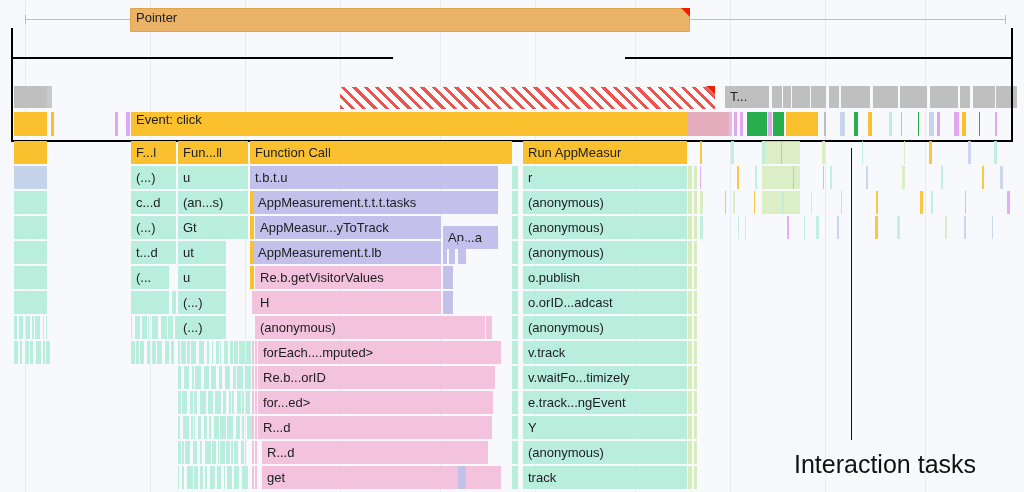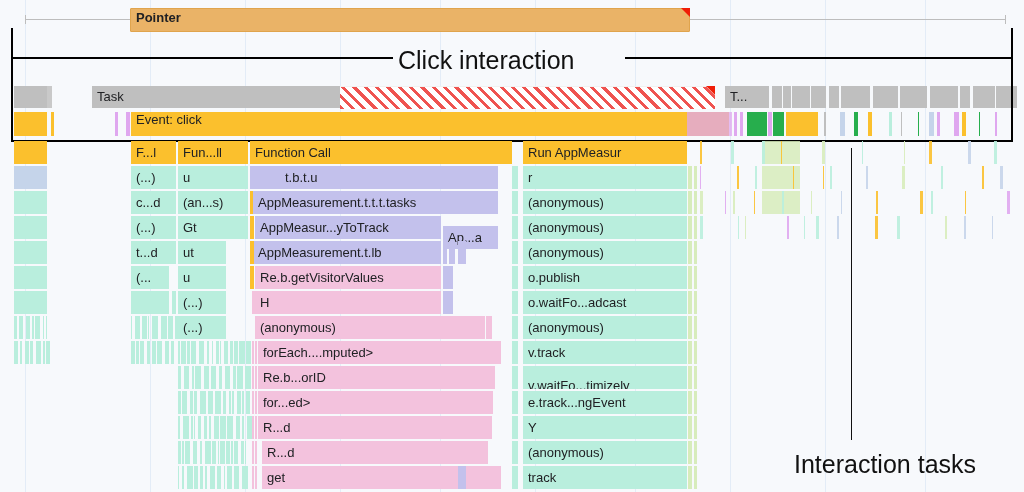--- a/index.html
+++ b/index.html
@@ -20,21 +20,21 @@
   .blk .lbl{
     display:block;font-size:13px;line-height:1;color:#202124;
     padding-left:5px;padding-top:1px;
   }
 
   
   .pointer-rail{position:absolute;height:1px;background:#bdbdbd;}
   .pointer-tick{position:absolute;width:1px;background:#bdbdbd;}
   .pointer-bar{
     position:absolute;background:#eab367;border:1px solid #e0a44d;
-    box-sizing:border-box;border-radius:1px;font-weight:bold;
+    box-sizing:border-box;border-radius:1px;
   }
   .pointer-bar .lbl{font-size:13px;line-height:18px;padding-top:0;}
   .warn-tri{
     position:absolute;width:0;height:0;
     border-top:9px solid #f01d07;border-left:9px solid transparent;
   }
 
   
   .task-grey{position:absolute;background:#bfbfbf;}
   .task-grey.lite{background:#c9c9c9;}
@@ -85,30 +85,26 @@
   <div class="pointer-rail" style="left:690px;top:19px;width:316px;"></div>
   <div class="pointer-tick" style="left:1005px;top:15px;height:9px;"></div>
 
   <div class="pointer-bar blk" style="left:130px;top:8px;width:560px;height:24px;">
     <span class="lbl">Pointer</span>
   </div>
   <div class="warn-tri" style="left:681px;top:8px;"></div>
 
   <div class="rule-v" style="left:11px;top:28px;height:31px;"></div>
   <div class="rule-h" style="left:11px;top:57px;width:382px;"></div>
-  <div class="callout-text" style="left:398px;top:46px;">Click interaction</div>
   <div class="rule-h" style="left:625px;top:57px;width:388px;"></div>
   <div class="rule-v" style="left:1011px;top:28px;height:31px;"></div>
 
   <div class="task-grey blk" style="left:14px;top:86px;width:33px;height:22px;"></div>
   <div class="task-grey lite blk" style="left:47px;top:86px;width:5px;height:22px;"></div>
 
-  <div class="task-grey blk" style="left:92px;top:86px;width:248px;height:22px;">
-    <span class="lbl">Task</span>
-  </div>
   <div class="task-hatch" style="left:340px;top:86px;width:375px;height:22px;"></div>
   <div class="warn-tri" style="left:706px;top:86px;"></div>
 
   <div class="task-grey blk" style="left:725px;top:86px;width:44px;height:22px;">
     <span class="lbl">T...</span>
   </div>
 
   <div id="trailing-tasks">
       <div class="task-grey blk" style="left: 772px; top: 86px; width: 10px; height: 22px;"></div>
       <div class="task-grey blk" style="left: 783px; top: 86px; width: 8px; height: 22px;"></div>
@@ -172,21 +168,21 @@
       <div class="blk" style="left: 523px; top: 141px; width: 164px; height: 23px; background: rgb(251, 192, 45);">
         <span class="lbl" style="line-height: 23px; padding-top: 0px;">Run AppMeasur</span>
       </div>
       <div class="blk" style="left: 131px; top: 166px; width: 45px; height: 23px; background: rgb(185, 238, 221);">
         <span class="lbl" style="line-height: 23px; padding-top: 0px;">(...)</span>
       </div>
       <div class="blk" style="left: 178px; top: 166px; width: 70px; height: 23px; background: rgb(185, 238, 221);">
         <span class="lbl" style="line-height: 23px; padding-top: 0px;">u</span>
       </div>
       <div class="blk" style="left: 250px; top: 166px; width: 248px; height: 23px; background: rgb(195, 193, 236);">
-        <span class="lbl" style="line-height: 23px; padding-top: 0px; margin-left: 30px;">t.b.t.u</span>
+        <span class="lbl" style="line-height: 23px; padding-top: 0px;">t.b.t.u</span>
       </div>
       <div class="blk" style="left: 523px; top: 166px; width: 164px; height: 23px; background: rgb(185, 238, 221);">
         <span class="lbl" style="line-height: 23px; padding-top: 0px;">r</span>
       </div>
       <div class="blk" style="left: 131px; top: 191px; width: 45px; height: 23px; background: rgb(185, 238, 221);">
         <span class="lbl" style="line-height: 23px; padding-top: 0px;">c...d</span>
       </div>
       <div class="blk" style="left: 178px; top: 191px; width: 70px; height: 23px; background: rgb(185, 238, 221);">
         <span class="lbl" style="line-height: 23px; padding-top: 0px;">(an...s)</span>
       </div>
@@ -236,42 +232,42 @@
         <span class="lbl" style="line-height: 23px; padding-top: 0px;">o.publish</span>
       </div>
       <div class="blk" style="left: 131px; top: 291px; width: 38px; height: 23px; background: rgb(185, 238, 221);"></div>
       <div class="blk" style="left: 178px; top: 291px; width: 48px; height: 23px; background: rgb(185, 238, 221);">
         <span class="lbl" style="line-height: 23px; padding-top: 0px;">(...)</span>
       </div>
       <div class="blk" style="left: 255px; top: 291px; width: 186px; height: 23px; background: rgb(243, 194, 221);">
         <span class="lbl" style="line-height: 23px; padding-top: 0px;">H</span>
       </div>
       <div class="blk" style="left: 523px; top: 291px; width: 164px; height: 23px; background: rgb(185, 238, 221);">
-        <span class="lbl" style="line-height: 23px; padding-top: 0px;">o.waitFo...adcast</span>
+        <span class="lbl" style="line-height: 23px; padding-top: 0px;">o.orID...adcast</span>
       </div>
       <div class="blk" style="left: 178px; top: 316px; width: 48px; height: 23px; background: rgb(185, 238, 221);">
         <span class="lbl" style="line-height: 23px; padding-top: 0px;">(...)</span>
       </div>
       <div class="blk" style="left: 255px; top: 316px; width: 230px; height: 23px; background: rgb(243, 194, 221);">
         <span class="lbl" style="line-height: 23px; padding-top: 0px;">(anonymous)</span>
       </div>
       <div class="blk" style="left: 523px; top: 316px; width: 164px; height: 23px; background: rgb(185, 238, 221);">
         <span class="lbl" style="line-height: 23px; padding-top: 0px;">(anonymous)</span>
       </div>
       <div class="blk" style="left: 258px; top: 341px; width: 228px; height: 23px; background: rgb(243, 194, 221);">
         <span class="lbl" style="line-height: 23px; padding-top: 0px;">forEach....mputed&gt;</span>
       </div>
       <div class="blk" style="left: 523px; top: 341px; width: 164px; height: 23px; background: rgb(185, 238, 221);">
         <span class="lbl" style="line-height: 23px; padding-top: 0px;">v.track</span>
       </div>
       <div class="blk" style="left: 258px; top: 366px; width: 228px; height: 23px; background: rgb(243, 194, 221);">
         <span class="lbl" style="line-height: 23px; padding-top: 0px;">Re.b...orID</span>
       </div>
       <div class="blk" style="left: 523px; top: 366px; width: 164px; height: 23px; background: rgb(185, 238, 221);">
-        <span class="lbl" style="line-height: 23px; padding-top: 8px;">v.waitFo...timizely</span>
+        <span class="lbl" style="line-height: 23px; padding-top: 0px;">v.waitFo...timizely</span>
       </div>
       <div class="blk" style="left: 258px; top: 391px; width: 228px; height: 23px; background: rgb(243, 194, 221);">
         <span class="lbl" style="line-height: 23px; padding-top: 0px;">for...ed&gt;</span>
       </div>
       <div class="blk" style="left: 523px; top: 391px; width: 164px; height: 23px; background: rgb(185, 238, 221);">
         <span class="lbl" style="line-height: 23px; padding-top: 0px;">e.track...ngEvent</span>
       </div>
       <div class="blk" style="left: 258px; top: 416px; width: 228px; height: 23px; background: rgb(243, 194, 221);">
         <span class="lbl" style="line-height: 23px; padding-top: 0px;">R...d</span>
       </div>

